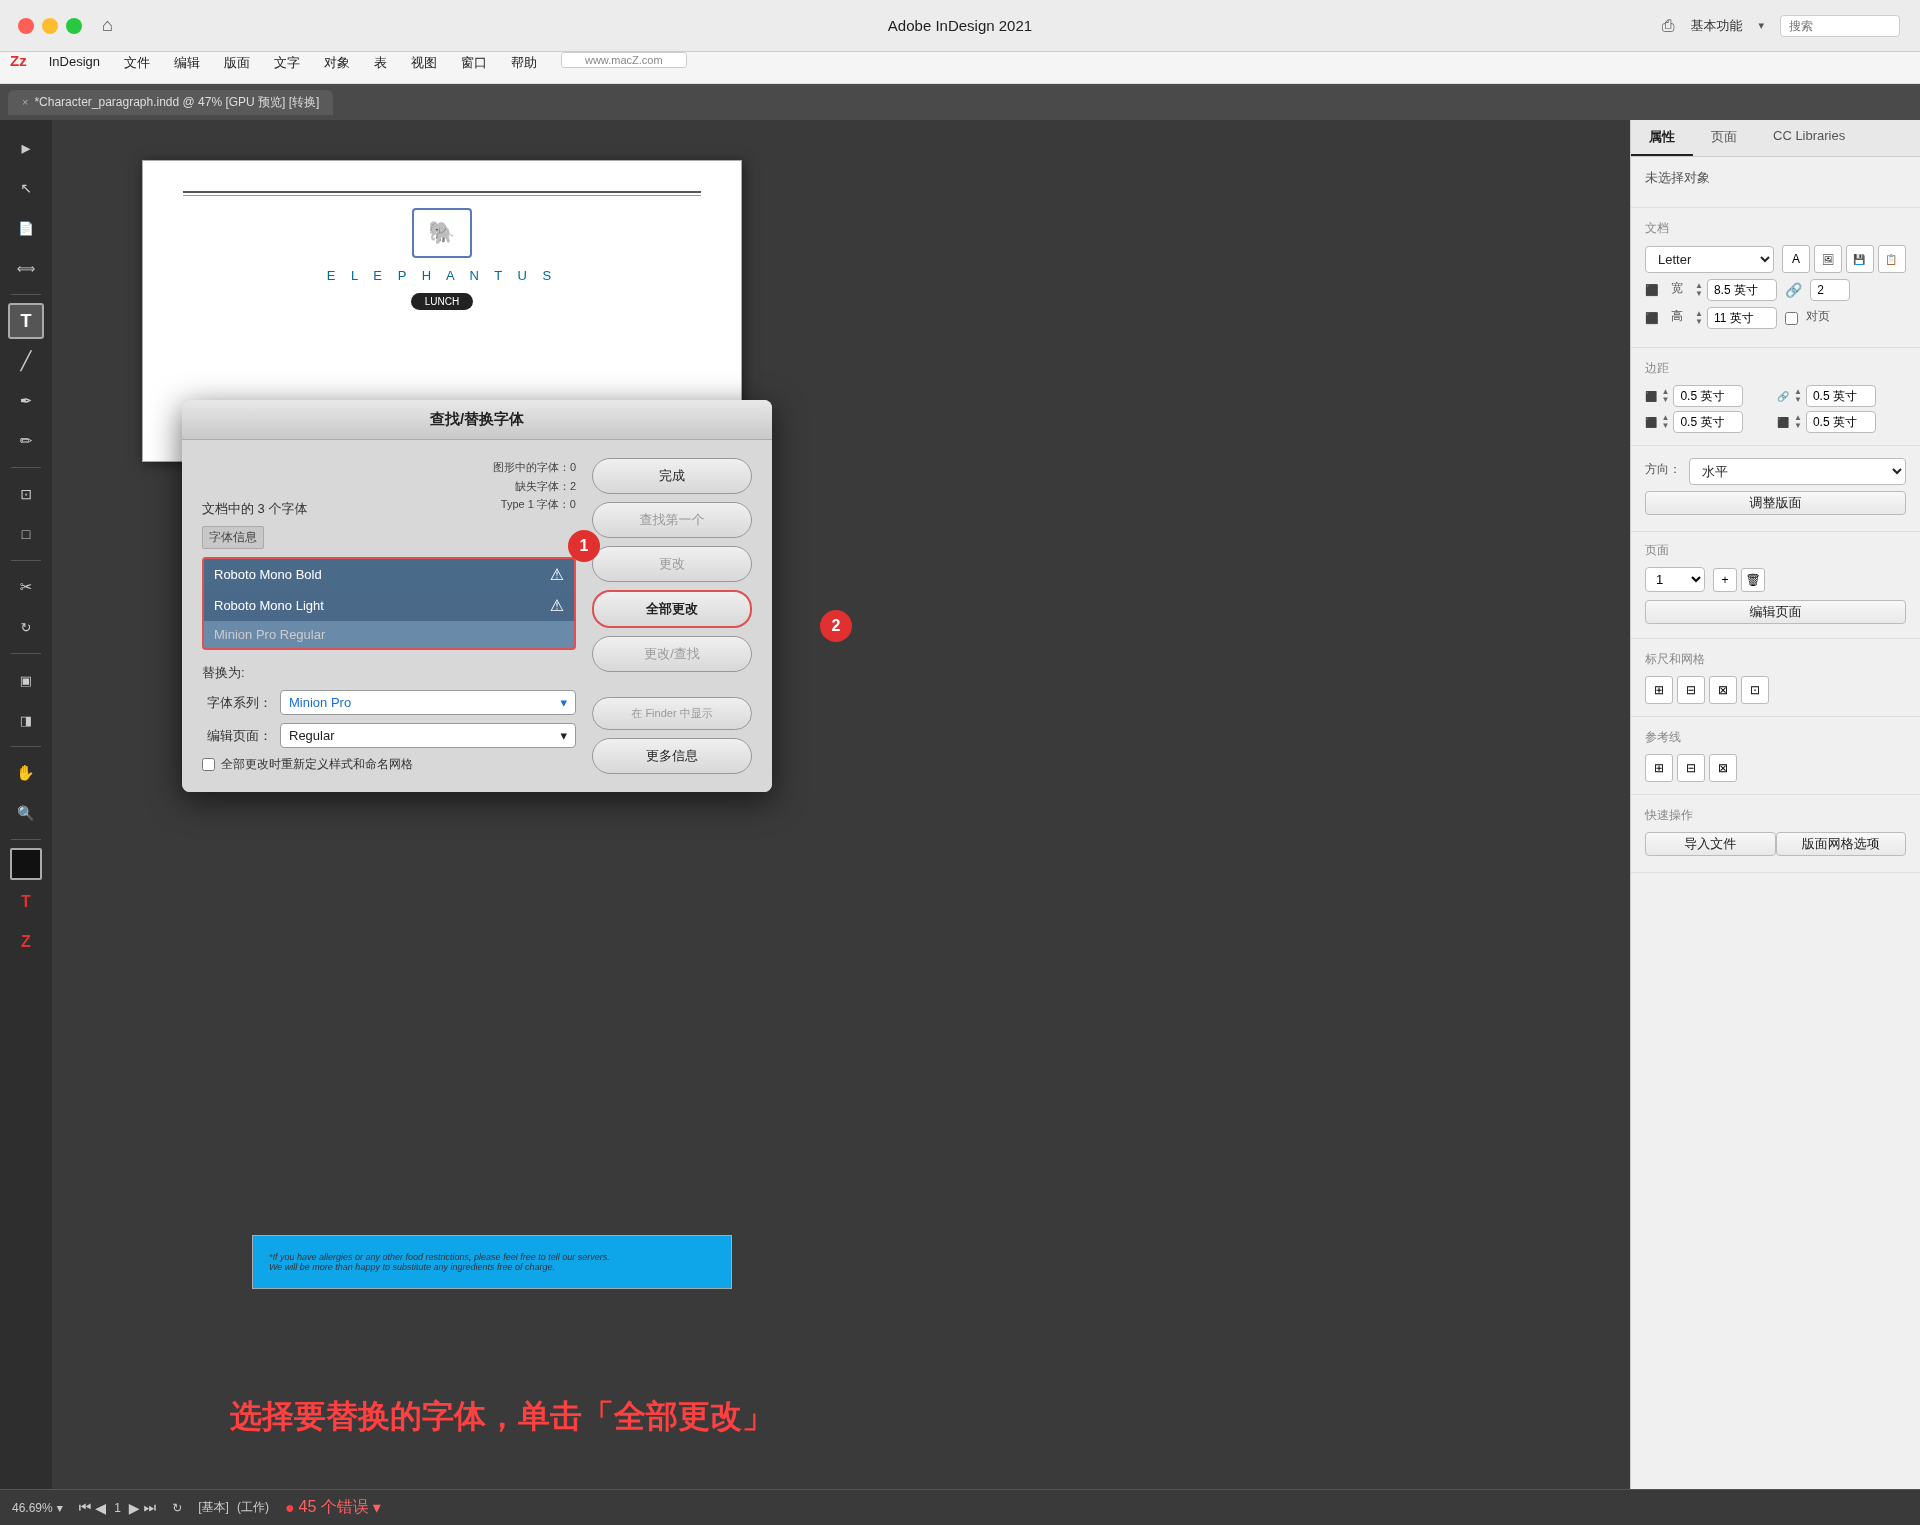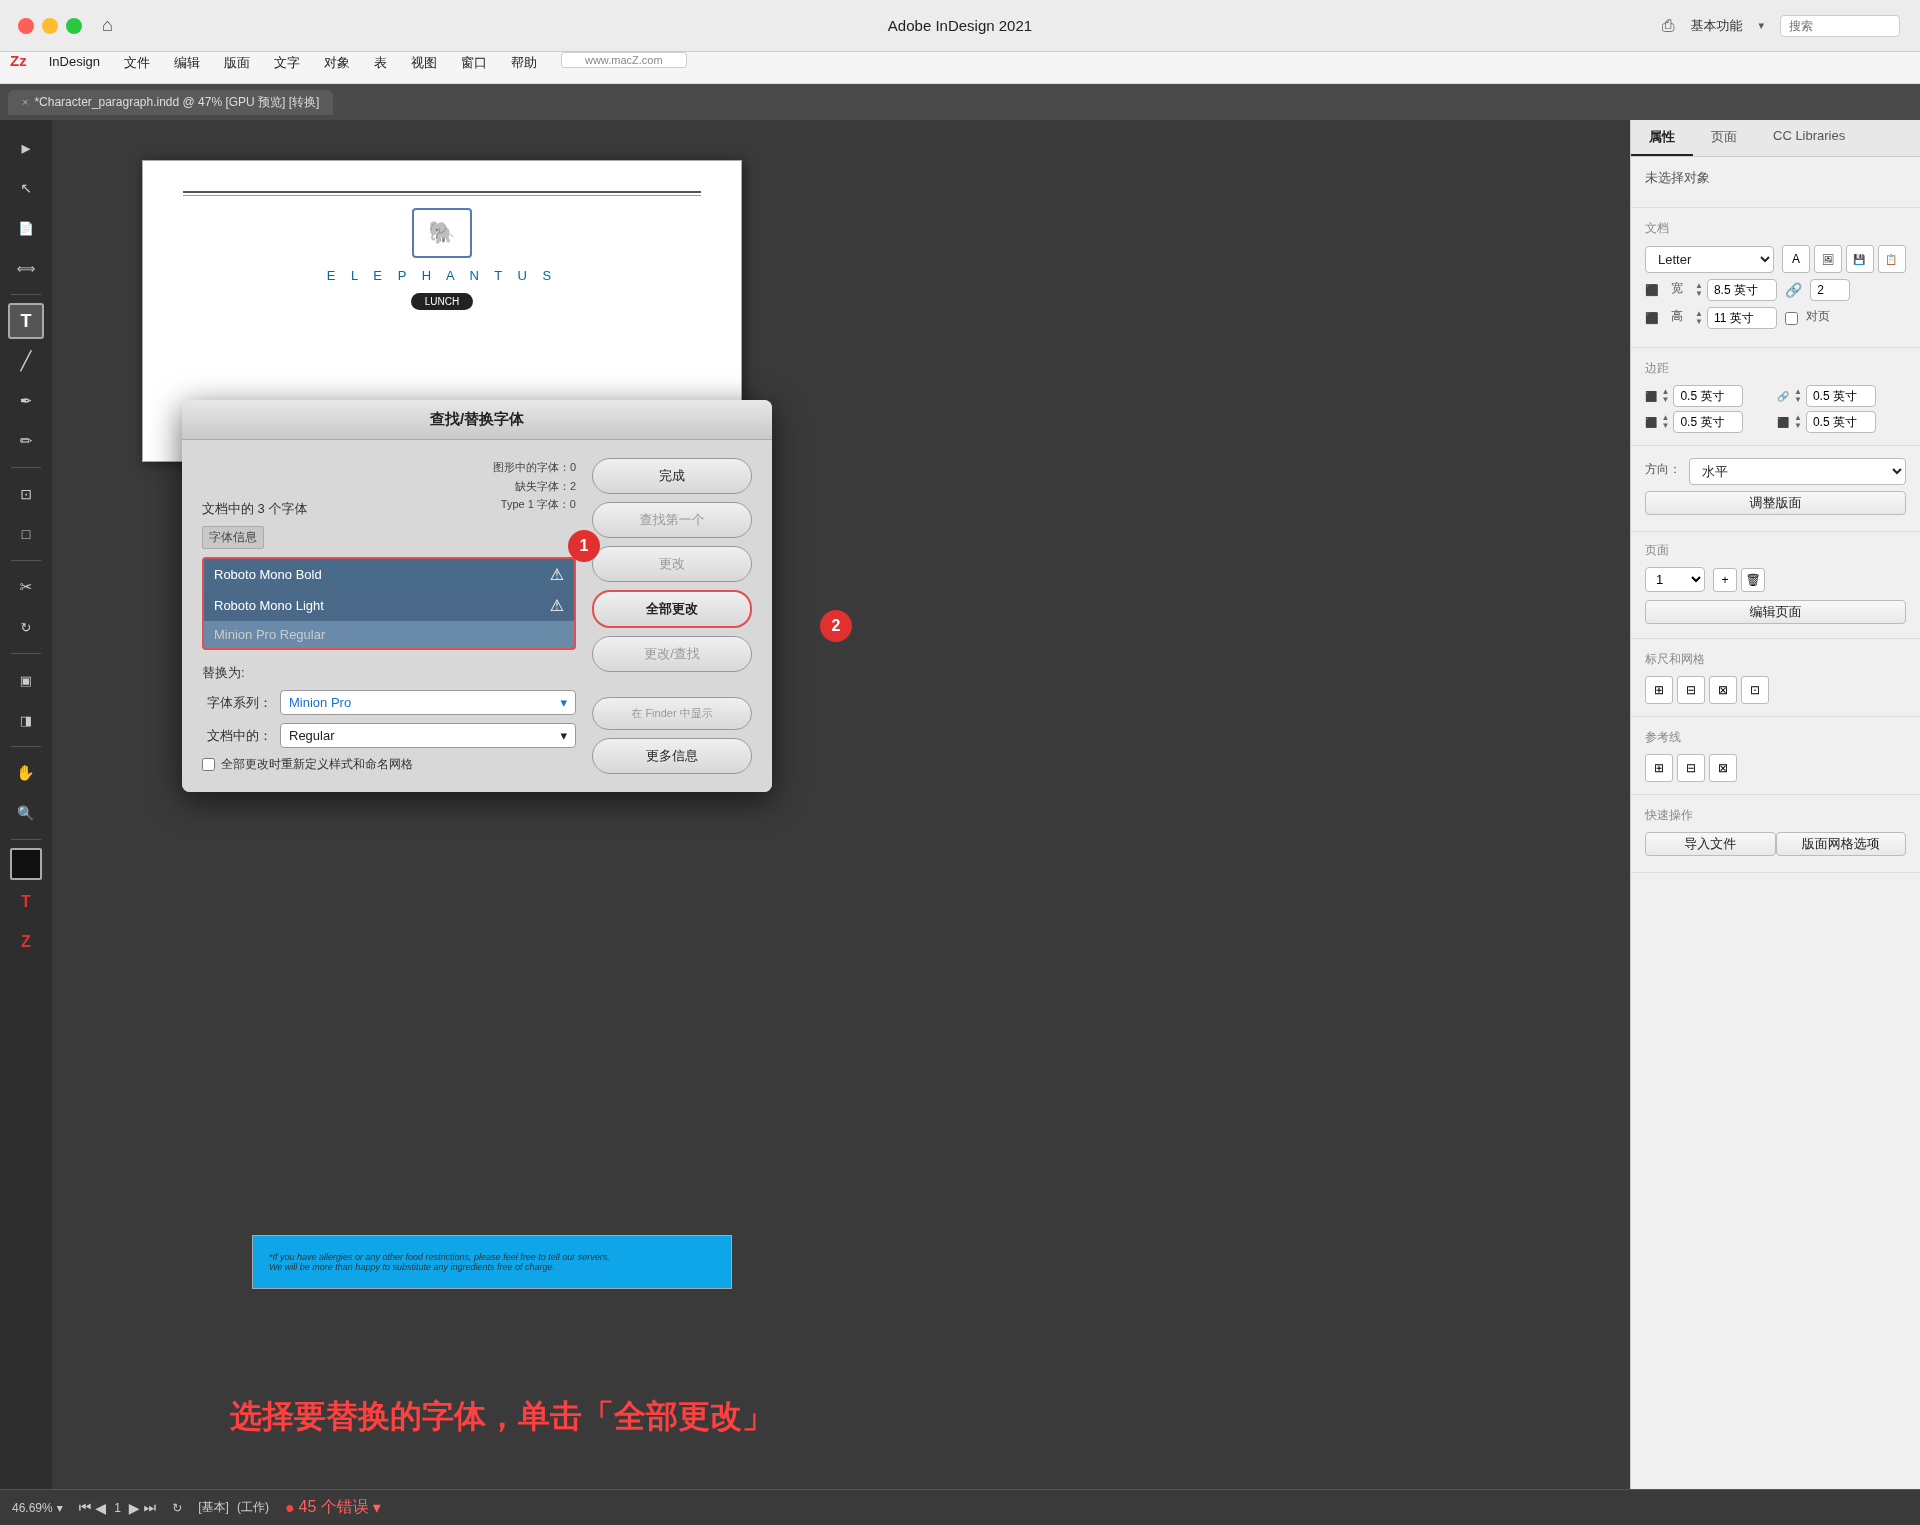--- a/index.html
+++ b/index.html
@@ -326,21 +326,21 @@
           <div class="replace-section">
             <div class="replace-label">替换为:</div>
             <div class="replace-row">
               <span class="replace-row-label">字体系列：</span>
               <div class="replace-select">
                 <span>Minion Pro</span>
                 <span>▾</span>
               </div>
             </div>
             <div class="replace-row">
-              <span class="replace-row-label">文档中的：</span>
+              <span class="replace-row-label">编辑页面：</span>
               <div class="replace-select replace-select-normal">
                 <span>Regular</span>
                 <span>▾</span>
               </div>
             </div>
             <div class="checkbox-row">
               <input type="checkbox" style="">
               <span>全部更改时重新定义样式和命名网格</span>
             </div>
           </div>

